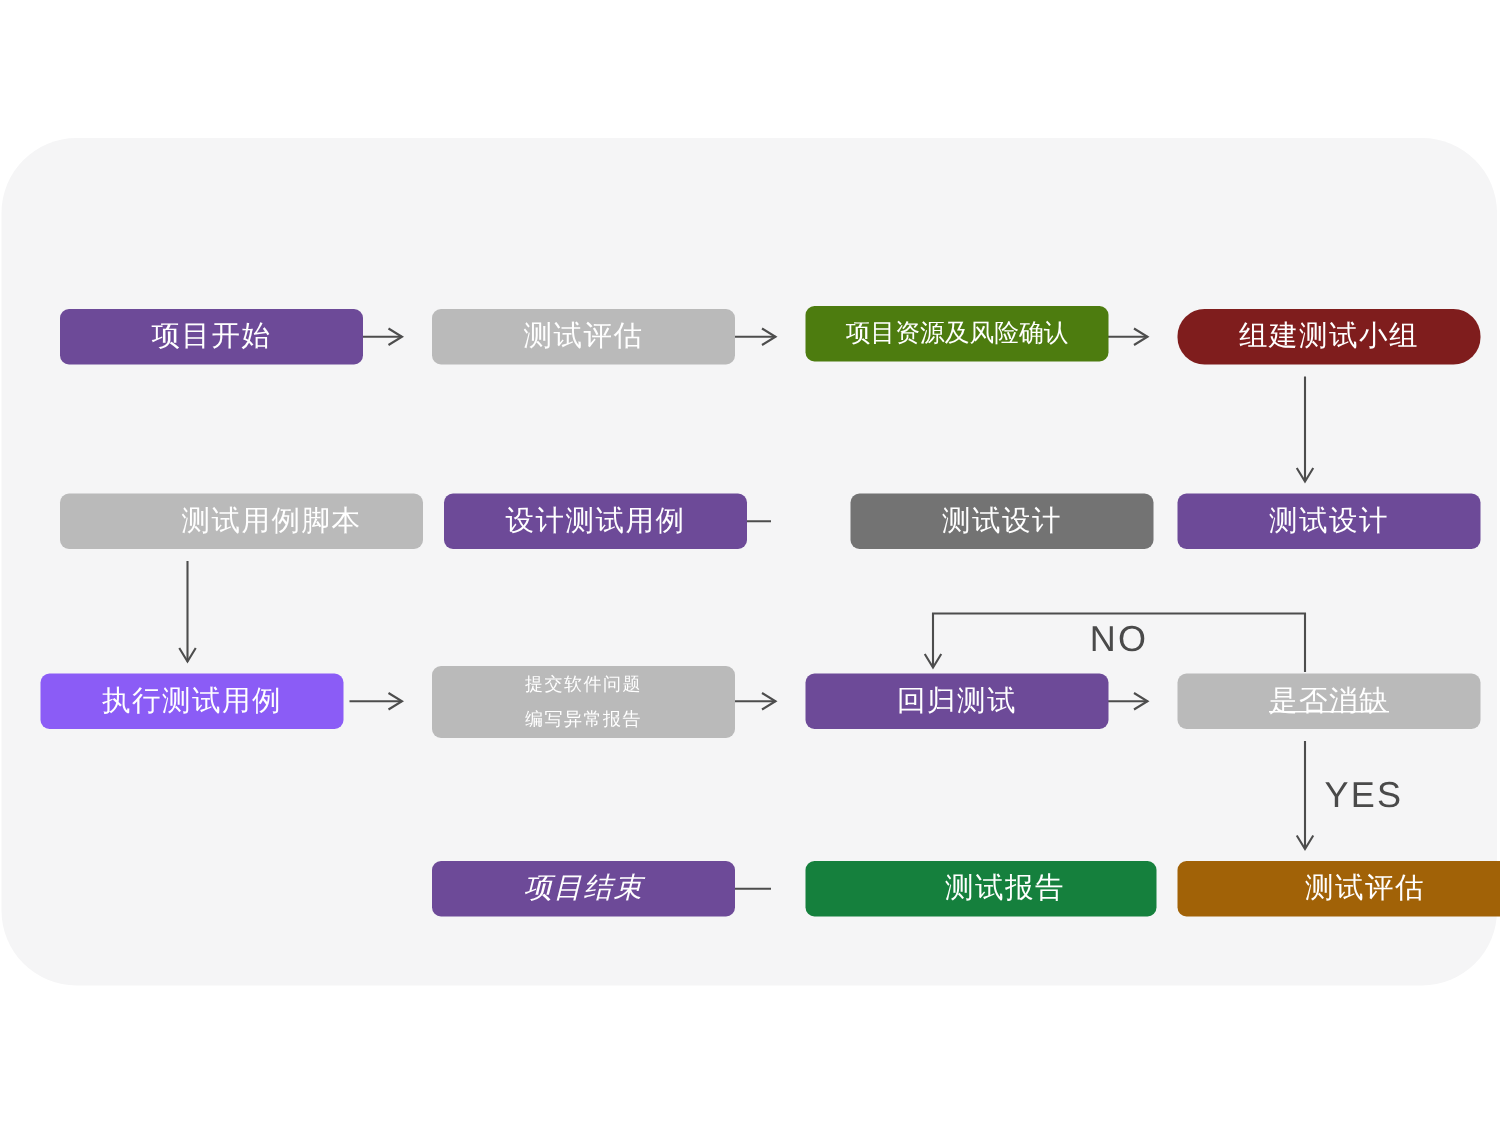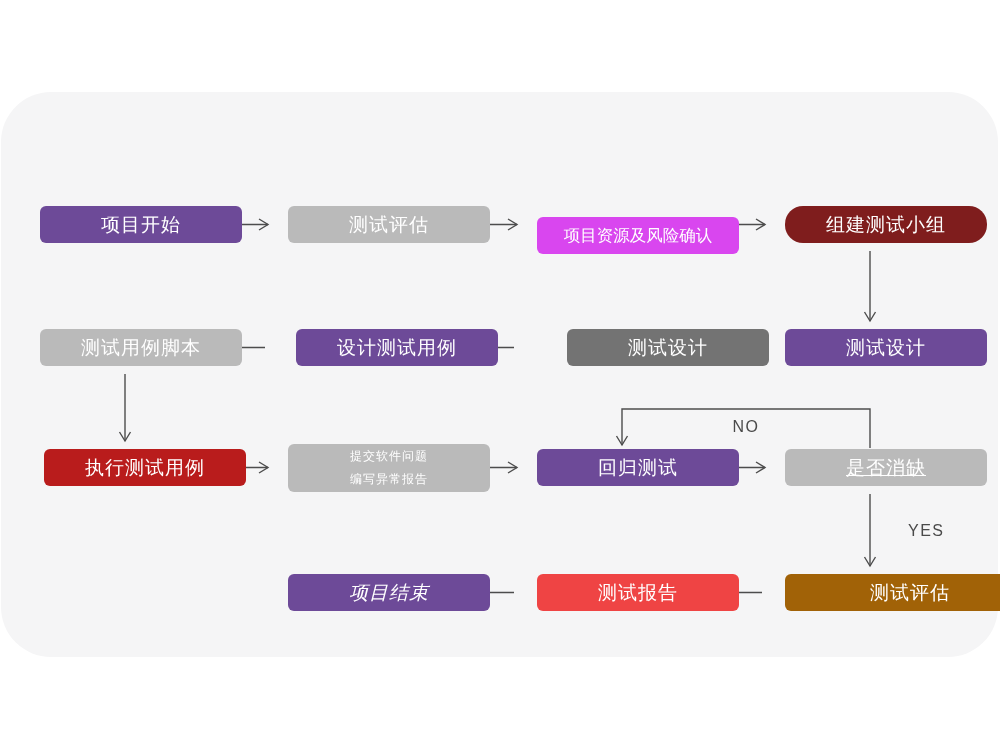--- a/index.html
+++ b/index.html
@@ -45,25 +45,25 @@
     text-align: center;
     line-height: 23px;
     white-space: nowrap;
   }
   .node.tall { height: 48px; font-size: 12px; letter-spacing: 1px; }
   .node.small-text { font-size: 16.5px; letter-spacing: 0; }
   .arrows { position: absolute; left: 0; top: 0; }
   .edge-label {
     position: absolute;
     color: #4a4a4a;
-    font-size: 16px;
+    font-size: 24px;
     letter-spacing: 1.5px;
     transform: translate(-50%, -50%);
   }
-  .edge-label.side { transform: translate(0, -50%); margin-left: 25px; }
+  .edge-label.side { transform: translate(0, -50%); }
 </style>
 </head>
 <body>
 
 <div class="stage">
   <div class="card"></div>
   <svg class="arrows" id="arrow-layer" width="1000" height="750">
       <defs>
         <marker id="arr" markerWidth="14" markerHeight="14" refX="0" refY="0" orient="auto" markerUnits="userSpaceOnUse" overflow="visible">
           <path d="M -9 -5.5 L 0 0 L -9 5.5" fill="none" stroke="#4d4d4d" stroke-width="1.4"></path>
@@ -85,55 +85,55 @@
       <line x1="762" y1="592.5" x2="727" y2="592.5" stroke="#4d4d4d" stroke-width="1.4" marker-end="url(#arr)"></line>
       <line x1="514" y1="592.5" x2="478" y2="592.5" stroke="#4d4d4d" stroke-width="1.4" marker-end="url(#arr)"></line>
     </svg>
   <div id="node-layer">
       <div class="node" style="background: rgb(109, 74, 152); left: 40px; top: 206px;">
         <span>项目开始</span>
       </div>
       <div class="node" style="background: rgb(186, 186, 186); left: 288px; top: 206px;">
         <span>测试评估</span>
       </div>
-      <div class="node small-text" style="background: #d946ef; left: 537px; top: 217px;">
+      <div class="node small-text" style="background: #4d7c0f; left: 537px; top: 204px;">
         <span>项目资源及风险确认</span>
       </div>
       <div class="node" style="background: #7f1d1d; left: 785px; top: 206px; border-radius: 18px;">
         <span>组建测试小组</span>
       </div>
       <div class="node" style="background: rgb(109, 74, 152); left: 785px; top: 329px;">
         <span>测试设计</span>
       </div>
       <div class="node" style="background: #737373; left: 567px; top: 329px;">
         <span>测试设计</span>
       </div>
       <div class="node" style="background: rgb(109, 74, 152); left: 296px; top: 329px;">
         <span>设计测试用例</span>
       </div>
-      <div class="node" style="background: rgb(186, 186, 186); left: 40px; top: 329px;">
+      <div class="node" style="background: rgb(186, 186, 186); left: 40px; top: 329px; padding-left: 40px;">
         <span>测试用例脚本</span>
       </div>
-      <div class="node" style="background: #b91c1c; left: 44px; top: 449px;">
+      <div class="node" style="background: #8b5cf6; left: 27px; top: 449px;">
         <span>执行测试用例</span>
       </div>
       <div class="node tall" style="background: rgb(186, 186, 186); left: 288px; top: 443.5px;">
         <span>提交软件问题</span>
         <span>编写异常报告</span>
       </div>
       <div class="node" style="background: rgb(109, 74, 152); left: 537px; top: 449px;">
         <span>回归测试</span>
       </div>
       <div class="node" style="background: rgb(186, 186, 186); left: 785px; top: 449px; text-decoration: underline;">
         <span>是否消缺</span>
       </div>
       <div class="node" style="background: #a16207; left: 785px; top: 574px; padding-left: 24px;">
         <span>测试评估</span>
       </div>
-      <div class="node" style="background: #ef4444; left: 537px; top: 574px;">
+      <div class="node" style="background: #15803d; left: 537px; top: 574px; padding-left: 32px;">
         <span>测试报告</span>
       </div>
       <div class="node" style="background: rgb(109, 74, 152); left: 288px; top: 574px; font-style: italic;">
         <span>项目结束</span>
       </div>
     </div>
 <div class="edge-label" style="left: 746px; top: 427px;">NO</div>
     <div class="edge-label side" style="left: 883px; top: 531px;">YES</div>
   </div>
 

